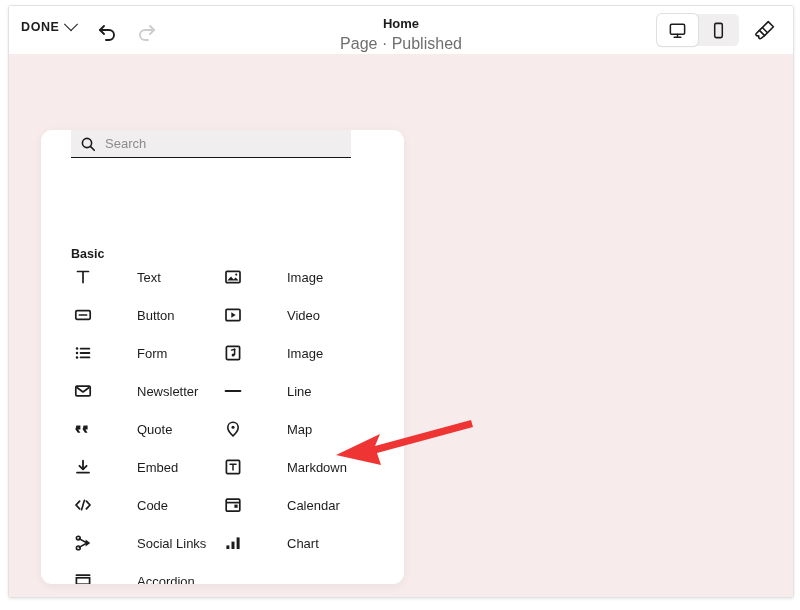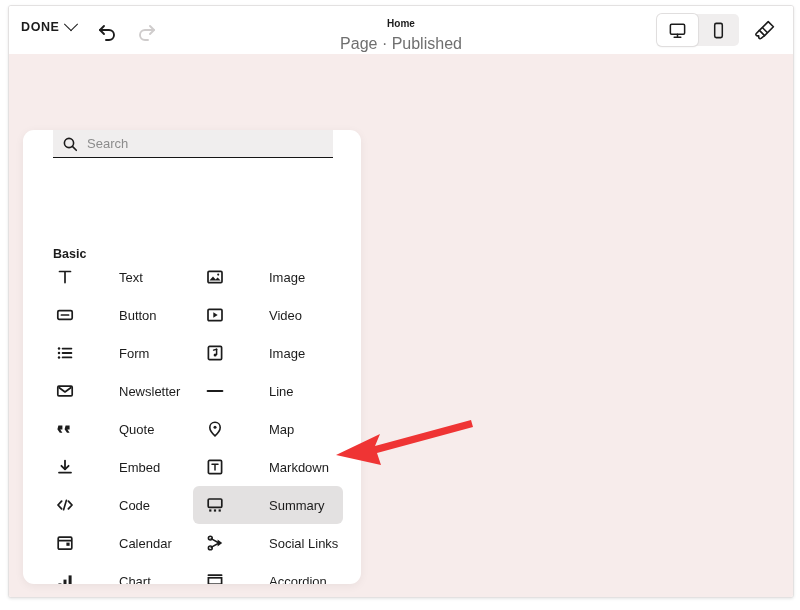--- a/index.html
+++ b/index.html
@@ -68,21 +68,21 @@
   #redo-button { left: 124px; cursor: default; }
 
   #title-block {
     position: absolute;
     left: 0; top: 10px;
     width: 784px;
     text-align: center;
     pointer-events: none;
   }
   #page-title {
-    font-size: 10px;
+    font-size: 13px;
     font-weight: bold;
     color: #1b1b1b;
     line-height: 15px;
   }
   #page-status {
     font-size: 16px;
     color: #6f6f6f;
     line-height: 15px;
     margin-top: 5px;
   }
@@ -123,28 +123,29 @@
     position: absolute;
     left: 0; top: 48px;
     width: 784px;
     height: 543px;
     background: #f7eceb;
   }
 
   
   #block-picker {
     position: absolute;
-    left: 14px;
+    left: 32px;
     top: 76px;
     width: 338px;
     height: 454px;
     background: #ffffff;
     border-radius: 11px;
     overflow: hidden;
     box-shadow: 0 2px 10px rgba(0,0,0,0.06);
+    padding-left: 25px;
   }
   #search-row {
     position: absolute;
     left: 30px; top: 0px;
     width: 280px;
     height: 28px;
     background: #f0eeee;
     border-bottom: 1.4px solid #151515;
     display: flex;
     align-items: center;
@@ -423,31 +424,20 @@
           <span class="block-icon">
             <svg width="18" height="18" viewBox="0 0 18 18">
               <path d="M5.6 5.2 L2 9 L5.6 12.8" fill="none" stroke="#1c1c1c" stroke-width="1.8" stroke-linecap="round" stroke-linejoin="round"></path>
               <path d="M12.4 5.2 L16 9 L12.4 12.8" fill="none" stroke="#1c1c1c" stroke-width="1.8" stroke-linecap="round" stroke-linejoin="round"></path>
               <path d="M10.4 4.2 L7.6 13.8" stroke="#1c1c1c" stroke-width="1.6" stroke-linecap="round"></path>
             </svg>
           </span>
           <span class="block-label">Code</span>
         </div>
 
-        <div class="block-item selected">
-          <span class="block-icon">
-            <svg width="18" height="18" viewBox="0 0 18 18">
-              <rect x="2.2" y="3" width="13.6" height="8.4" rx="1.1" fill="none" stroke="#1c1c1c" stroke-width="1.7"></rect>
-              <rect x="3.2" y="13.4" width="2.2" height="2.2" fill="#1c1c1c"></rect>
-              <rect x="7.9" y="13.4" width="2.2" height="2.2" fill="#1c1c1c"></rect>
-              <rect x="12.6" y="13.4" width="2.2" height="2.2" fill="#1c1c1c"></rect>
-            </svg>
-          </span>
-          <span class="block-label">Summary</span>
-        </div>
 
         <div class="block-item">
           <span class="block-icon">
             <svg width="18" height="18" viewBox="0 0 18 18">
               <rect x="2.2" y="3.2" width="13.6" height="12" rx="1.2" fill="none" stroke="#1c1c1c" stroke-width="1.7"></rect>
               <path d="M2.2 6.6 H15.8" stroke="#1c1c1c" stroke-width="1.7"></path>
               <rect x="10.4" y="8.6" width="3.2" height="3.2" fill="#1c1c1c"></rect>
             </svg>
           </span>
           <span class="block-label">Calendar</span>

